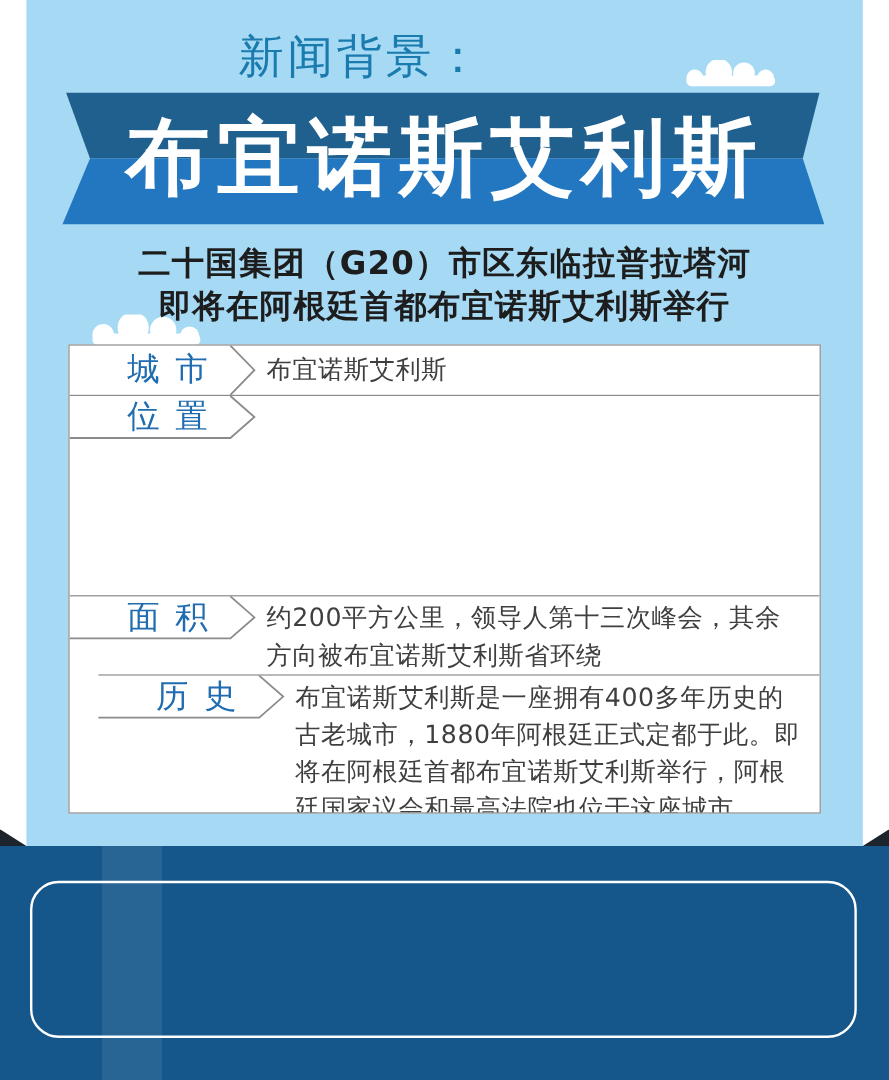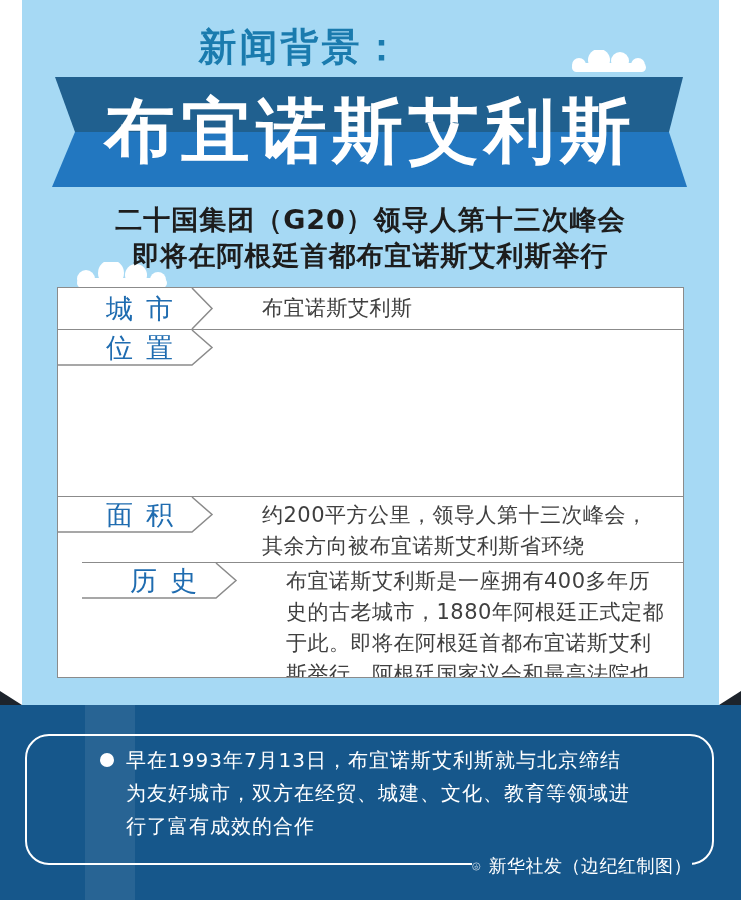--- a/index.html
+++ b/index.html
@@ -7,40 +7,40 @@
     position:relative;width:741px;height:900px;overflow:hidden;
     background:#ffffff;
     font-family:"DejaVu Sans", sans-serif;
   }
   
   .sky{position:absolute;left:22px;top:0;width:697px;height:705px;background:#a6d9f4;}
   .cloud{position:absolute;}
   
   .kicker{
     position:absolute;left:0;top:22px;width:602px;text-align:center;
-    font-size:38px;line-height:50px;font-weight:700;color:#1a7bae;letter-spacing:3px;
+    font-size:38px;line-height:50px;font-weight:400;color:#1a7bae;letter-spacing:3px;
   }
   
   .ribbon-svg{position:absolute;left:0;top:77px;}
   .banner-title{
     position:absolute;left:0;top:77px;width:741px;height:110px;
     display:flex;align-items:center;justify-content:center;
     font-size:70px;font-weight:700;color:#ffffff;letter-spacing:6px;white-space:nowrap;
   }
   
   .subtitle{
     position:absolute;left:0;top:202px;width:741px;text-align:center;
     font-size:27px;line-height:36px;font-weight:600;color:#1d1d1d;letter-spacing:1px;
   }
   
   .card{
     position:absolute;left:57px;top:287px;width:627px;height:391px;
     box-sizing:border-box;background:#ffffff;border:1.5px solid #8b8b8b;overflow:hidden;
   }
-  .row{position:relative;box-sizing:border-box;display:flex;padding-left:40px;}
+  .row{position:relative;box-sizing:border-box;display:flex;}
   .row + .row{border-top:1.5px solid #8b8b8b;}
   .row.r1{height:41px;}
   .row.r2{height:155px;text-decoration:underline;}
   .row.r3{height:66px;margin-top:12px;}
   .row.r4{height:126px;margin-left:24px;}
   .pent{position:absolute;left:0;top:0;overflow:visible;}
   .label-box{
     position:absolute;left:0;top:0;width:128px;text-align:right;
     color:#1f6cb0;font-size:27px;font-weight:500;letter-spacing:13px;white-space:nowrap;
   }
@@ -105,21 +105,21 @@
 
   <div class="kicker">新闻背景：</div>
 
   <svg class="ribbon-svg" width="741" height="110" viewBox="0 0 741 110">
     <polygon points="55,0 683,0 669,55 75,55" fill="#20608f"></polygon>
     <polygon points="75,55 669,55 687,110 52,110" fill="#2277c0"></polygon>
   </svg>
   <div class="banner-title">布宜诺斯艾利斯</div>
 
   <div class="subtitle">
-    <div>二十国集团（G20）领导人第十三次峰会</div>
+    <div>二十国集团（G20）市区东临拉普拉塔河</div>
     <div>即将在阿根廷首都布宜诺斯艾利斯举行</div>
   </div>
 
   <div class="card">
 
     <div class="row r1">
       <svg class="pent" width="157" height="41" viewBox="0 0 157 41">
         <polyline points="134,0 154,20.5 134,41" fill="none" stroke="#8b8b8b" stroke-width="1.5"></polyline>
       </svg>
       <div class="label-box">城市</div>
@@ -157,27 +157,15 @@
 
   </div>
 
   <div class="dark-band">
     <div class="dark-stripe"></div>
   </div>
   <div class="fold left"></div>
   <div class="fold right"></div>
 
   <div class="note-frame"></div>
-  <div class="note-body">
-    <span class="note-bullet"></span>
-    <div class="note-text">早在1993年7月13日，布宜诺斯艾利斯就与北京缔结为友好城市，双方在经贸、城建、文化、教育等领域进行了富有成效的合作</div>
-  </div>
 
-  <div class="credit">
-    <svg width="27" height="27" viewBox="0 0 27 27">
-      <circle cx="13.5" cy="13.5" r="11.6" fill="none" stroke="#ffffff" stroke-width="1.8"></circle>
-      <path d="M13.5 6.5 c-2.2 2.2 1.8 3.2 0.4 5.2 c2.4 -0.8 2.6 -3.4 -0.4 -5.2 Z" fill="#ffffff"></path>
-      <path d="M9 13 q4.5 2.2 9 0 l-1 6 q-3.5 1.6 -7 0 Z" fill="none" stroke="#ffffff" stroke-width="1.4"></path>
-    </svg>
-    <span class="credit-text">新华社发（边纪红制图）</span>
-  </div>
 
 </div>
 
 </body></html>

